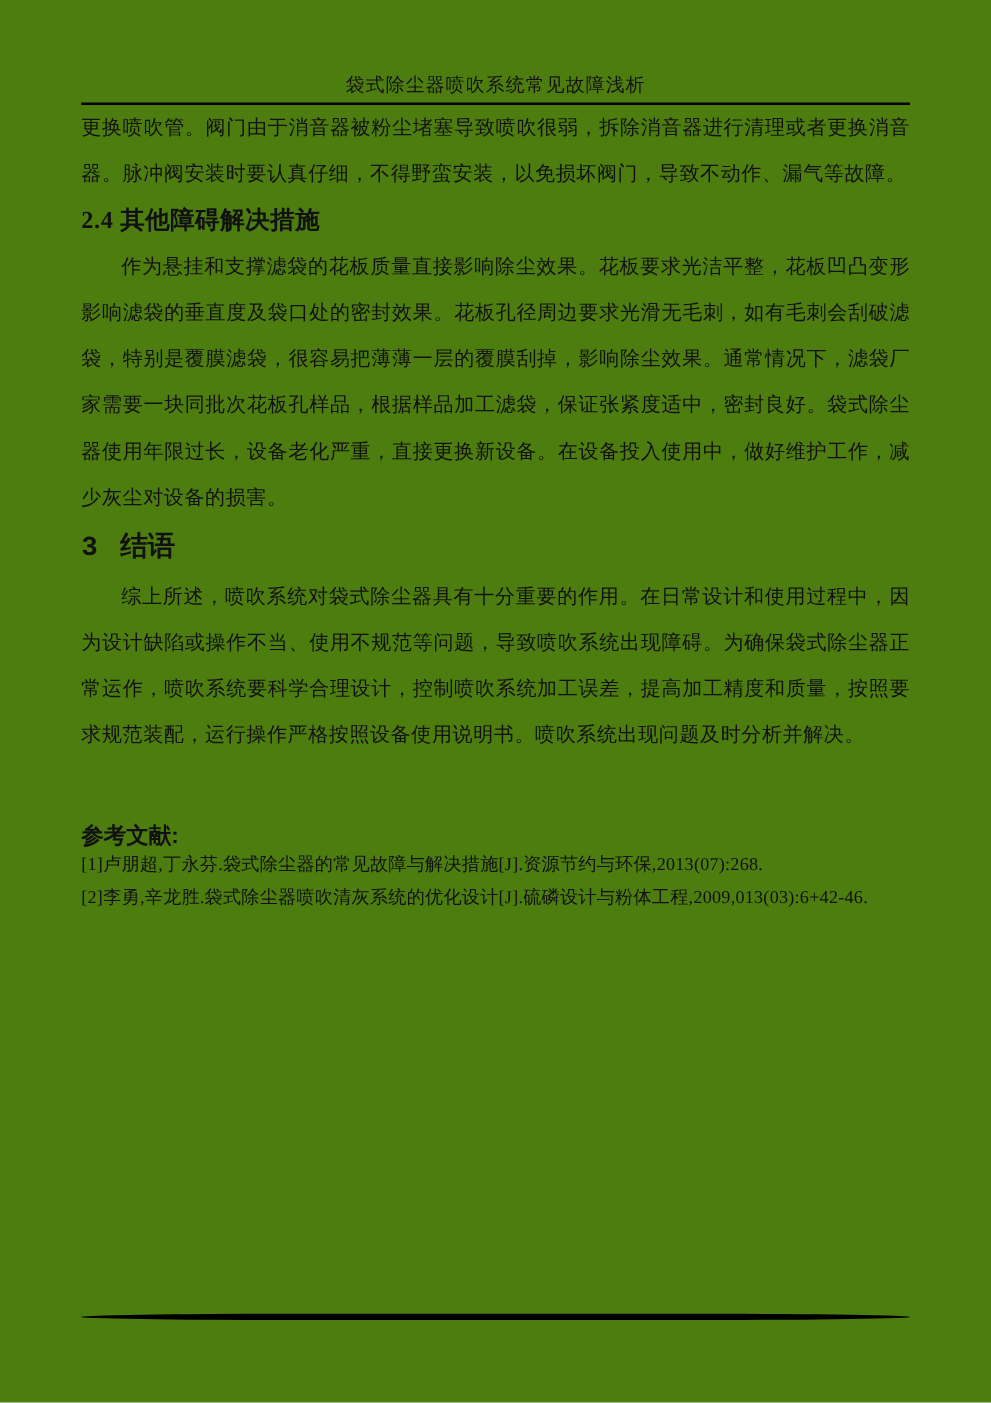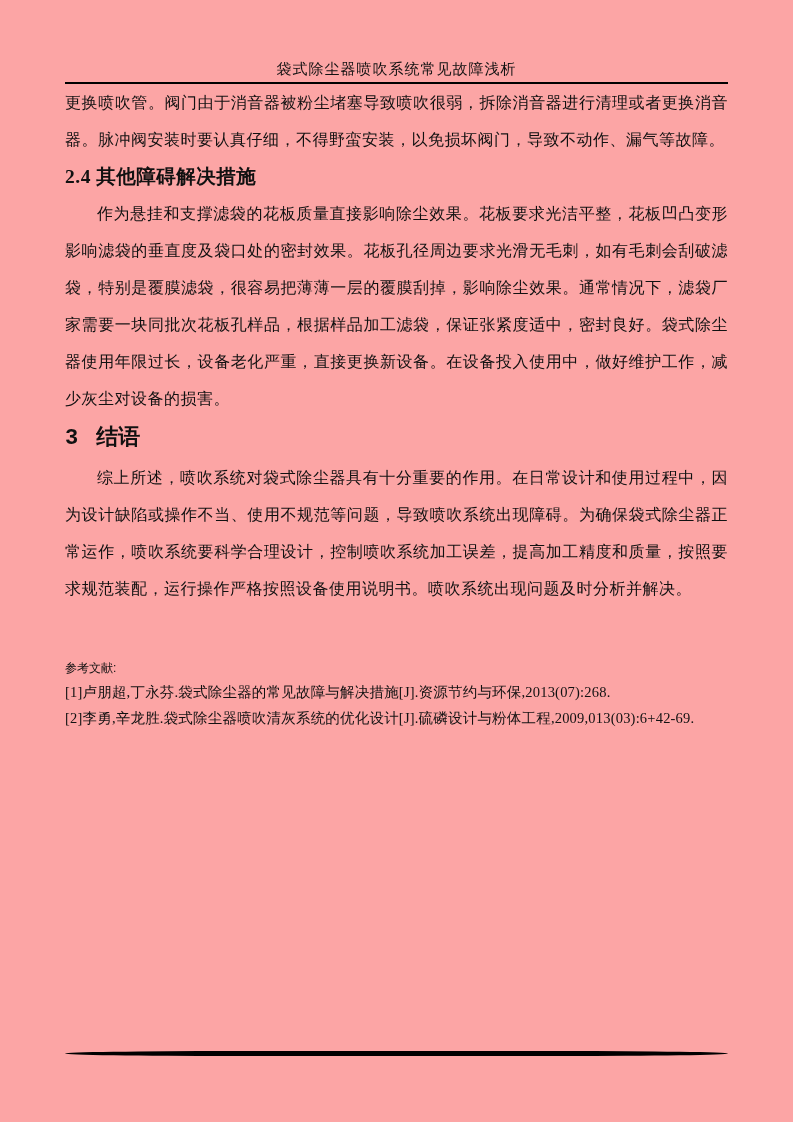--- a/index.html
+++ b/index.html
@@ -2,21 +2,21 @@
 <html lang="zh"><head>
 <meta charset="utf-8">
 <style>
   * { margin: 0; padding: 0; box-sizing: border-box; }
   html, body { background: #e8e8e8; }
   .page {
     position: relative;
     width: 793px;
     height: 1122px;
     margin: 0 auto;
-    background: #fca5a5;
+    background: #4d7c0f;
     color: #111;
     font-family: "Liberation Serif", "DejaVu Serif", serif;
     overflow: hidden;
   }
   .content {
     margin: 0 65px;
     width: 663px;
   }
   
   .running-head {
@@ -53,22 +53,22 @@
     font-weight: bold;
     font-size: 22px;
     line-height: 40px;
     margin-top: 2px;
   }
   .sec-heading-major .sec-num { margin-right: 18px; }
   
   .references { margin-top: 50px; }
   .references .ref-heading {
     font-family: "Liberation Sans", "DejaVu Sans", sans-serif;
-    font-weight: normal;
-    font-size: 12px;
+    font-weight: bold;
+    font-size: 18px;
     line-height: 22px;
     margin-top: 40px;
   }
   .references .ref-item {
     font-size: 14.5px;
     line-height: 26px;
     letter-spacing: 0.2px;
   }
   
   .footer {
@@ -124,21 +124,21 @@
 
       <div class="sec-heading-major">
         <span class="sec-num">3</span><span>结语</span>
       </div>
 
       <p class="indent">综上所述，喷吹系统对袋式除尘器具有十分重要的作用。在日常设计和使用过程中，因为设计缺陷或操作不当、使用不规范等问题，导致喷吹系统出现障碍。为确保袋式除尘器正常运作，喷吹系统要科学合理设计，控制喷吹系统加工误差，提高加工精度和质量，按照要求规范装配，运行操作严格按照设备使用说明书。喷吹系统出现问题及时分析并解决。</p>
 
       <div class="references">
         <div class="ref-heading">参考文献:</div>
         <div class="ref-item">[1]卢朋超,丁永芬.袋式除尘器的常见故障与解决措施[J].资源节约与环保,2013(07):268.</div>
-        <div class="ref-item">[2]李勇,辛龙胜.袋式除尘器喷吹清灰系统的优化设计[J].硫磷设计与粉体工程,2009,013(03):6+42-69.</div>
+        <div class="ref-item">[2]李勇,辛龙胜.袋式除尘器喷吹清灰系统的优化设计[J].硫磷设计与粉体工程,2009,013(03):6+42-46.</div>
       </div>
 
     </div>
   </div>
 
   <div class="footer">
     <div class="footer-rule"></div>
   </div>
 </div>
 

